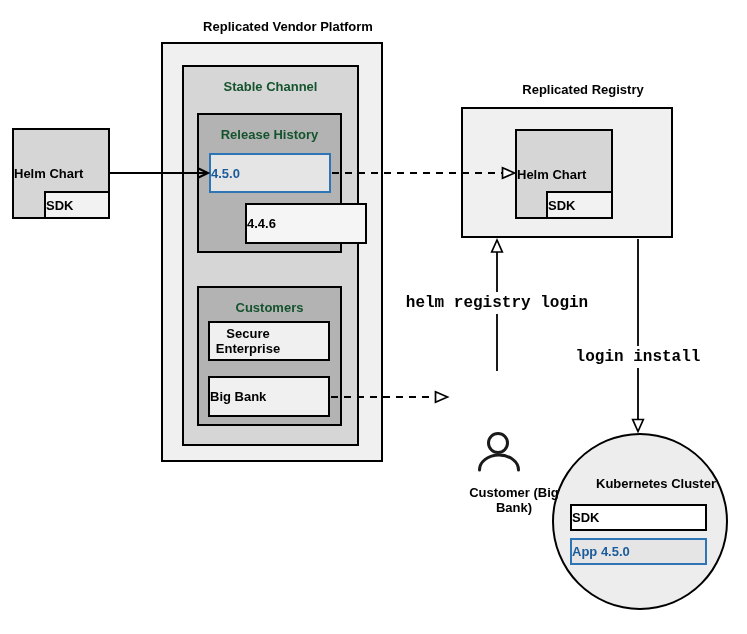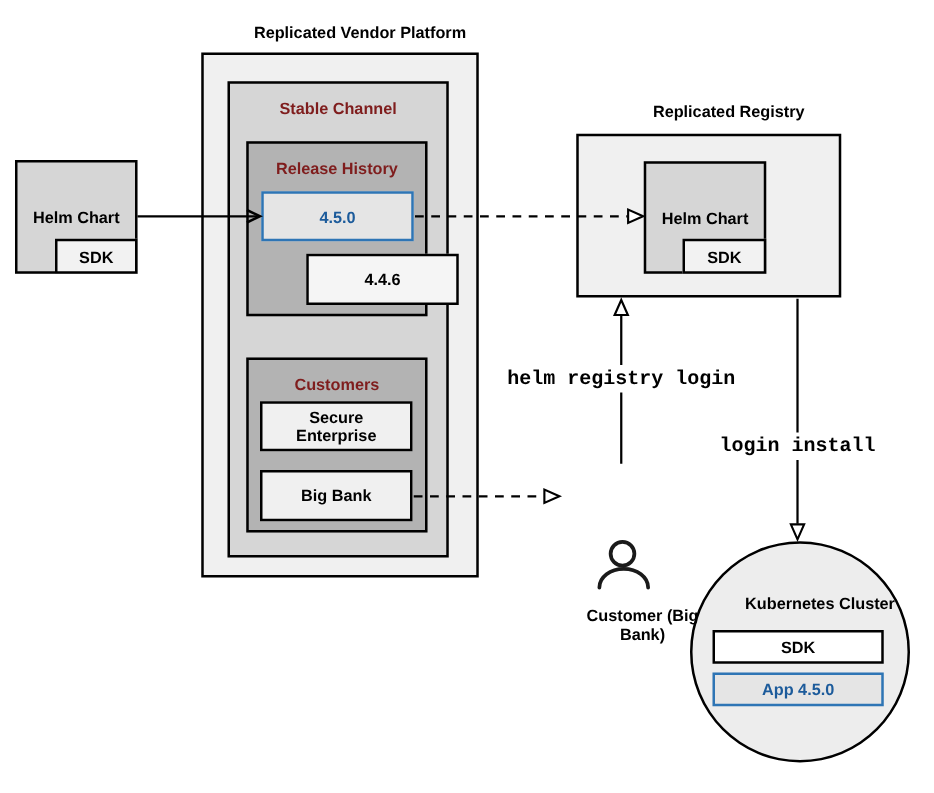--- a/index.html
+++ b/index.html
@@ -2,22 +2,22 @@
 <html><head>
 <meta charset="utf-8">
 <style>
   html,body { margin:0; padding:0; background:#ffffff; }
   .canvas {
     position:relative; width:747px; height:634px; background:#ffffff;
     font-family:"Liberation Sans", sans-serif; overflow:hidden;
   }
   .box { position:absolute; box-sizing:border-box; border:2px solid #000000; }
   .lbl { font-weight:bold; font-size:13px; color:#000000; line-height:15px; }
-  .flexc { display:flex; align-items:center; justify-content:center; text-align:center; }
-  .toplbl { display:block; text-align:center; font-weight:bold; font-size:13px; color:#7f1d1d; }
+  .flexc { display:flex; align-items:center; justify-content:flex-start; text-align:center; }
+  .toplbl { display:block; text-align:center; font-weight:bold; font-size:13px; color:#14532d; }
   .float { position:absolute; transform:translate(-50%,-50%); white-space:nowrap; z-index:3;padding-left:32px; }
   .wrap2 { white-space:normal; text-align:center; }
   .cmd {
     font-family:"Liberation Mono","DejaVu Sans Mono",monospace;
     font-weight:bold; font-size:16px; color:#000;
     background:#ffffff; padding:2px 6px; z-index:3;
   }
   .bg-outer { background:#f0f0f0; }
   .bg-mid   { background:#d6d6d6; }
   .bg-dark  { background:#b3b3b3; }

